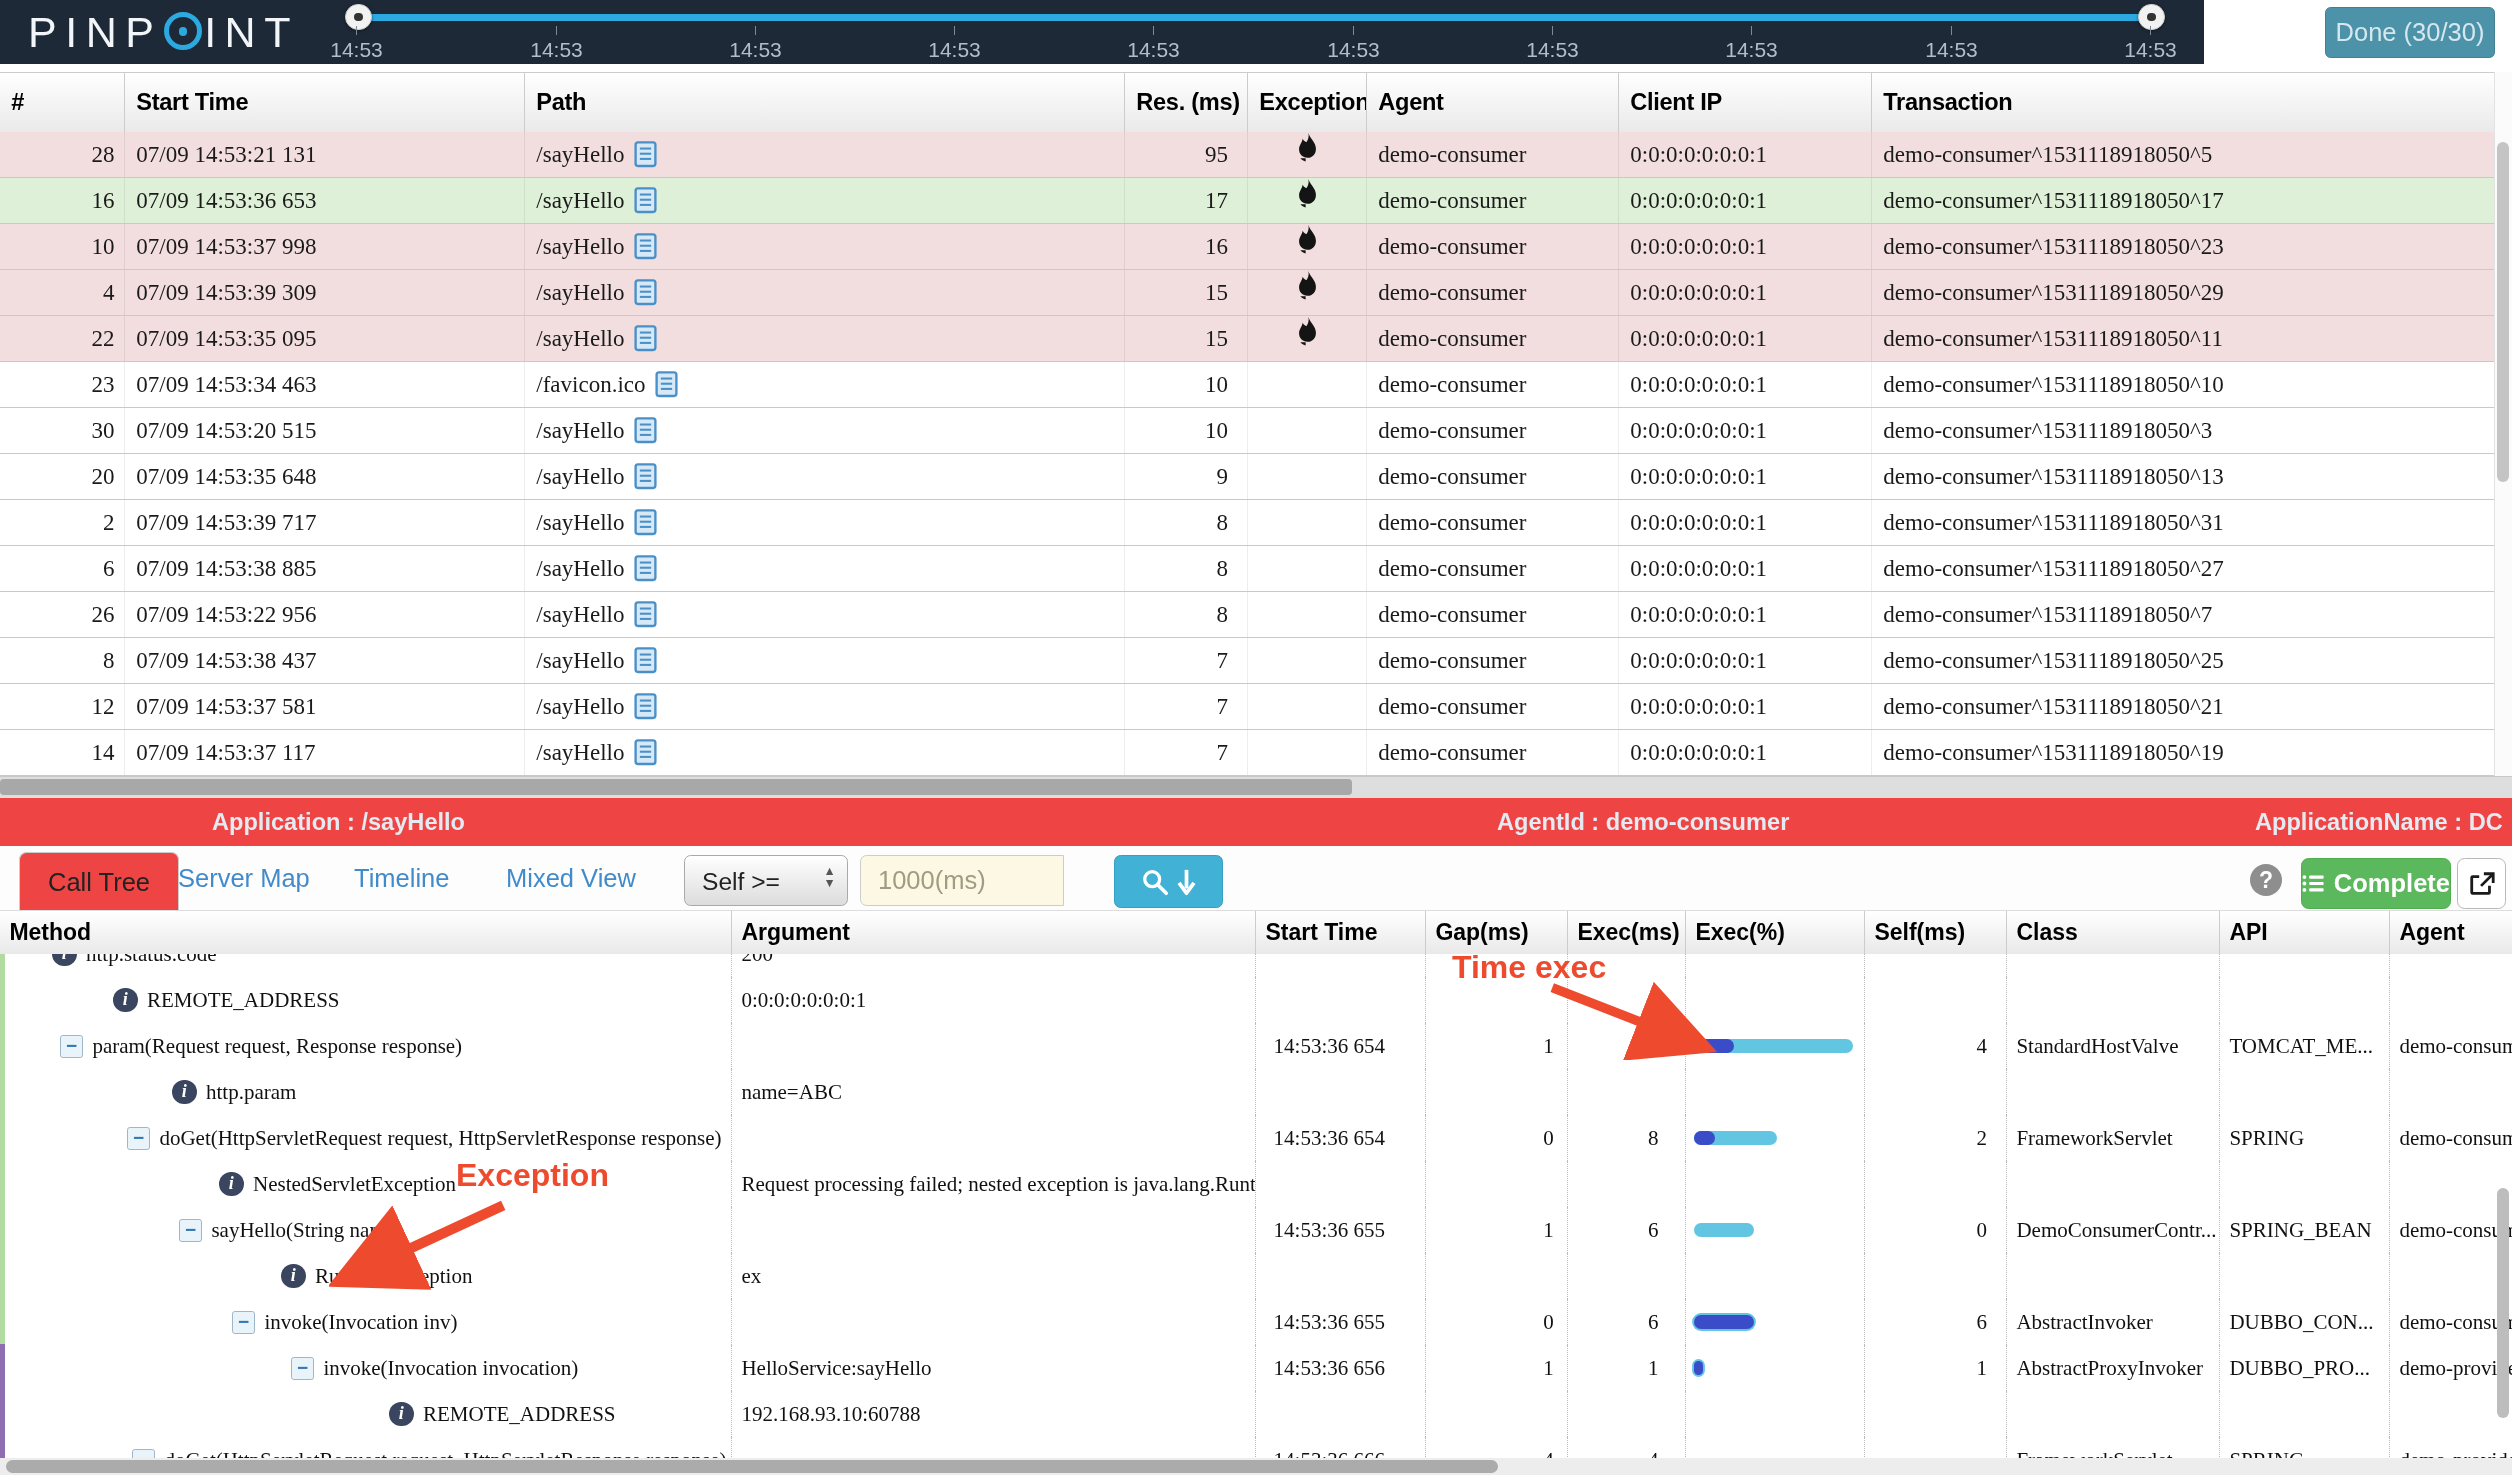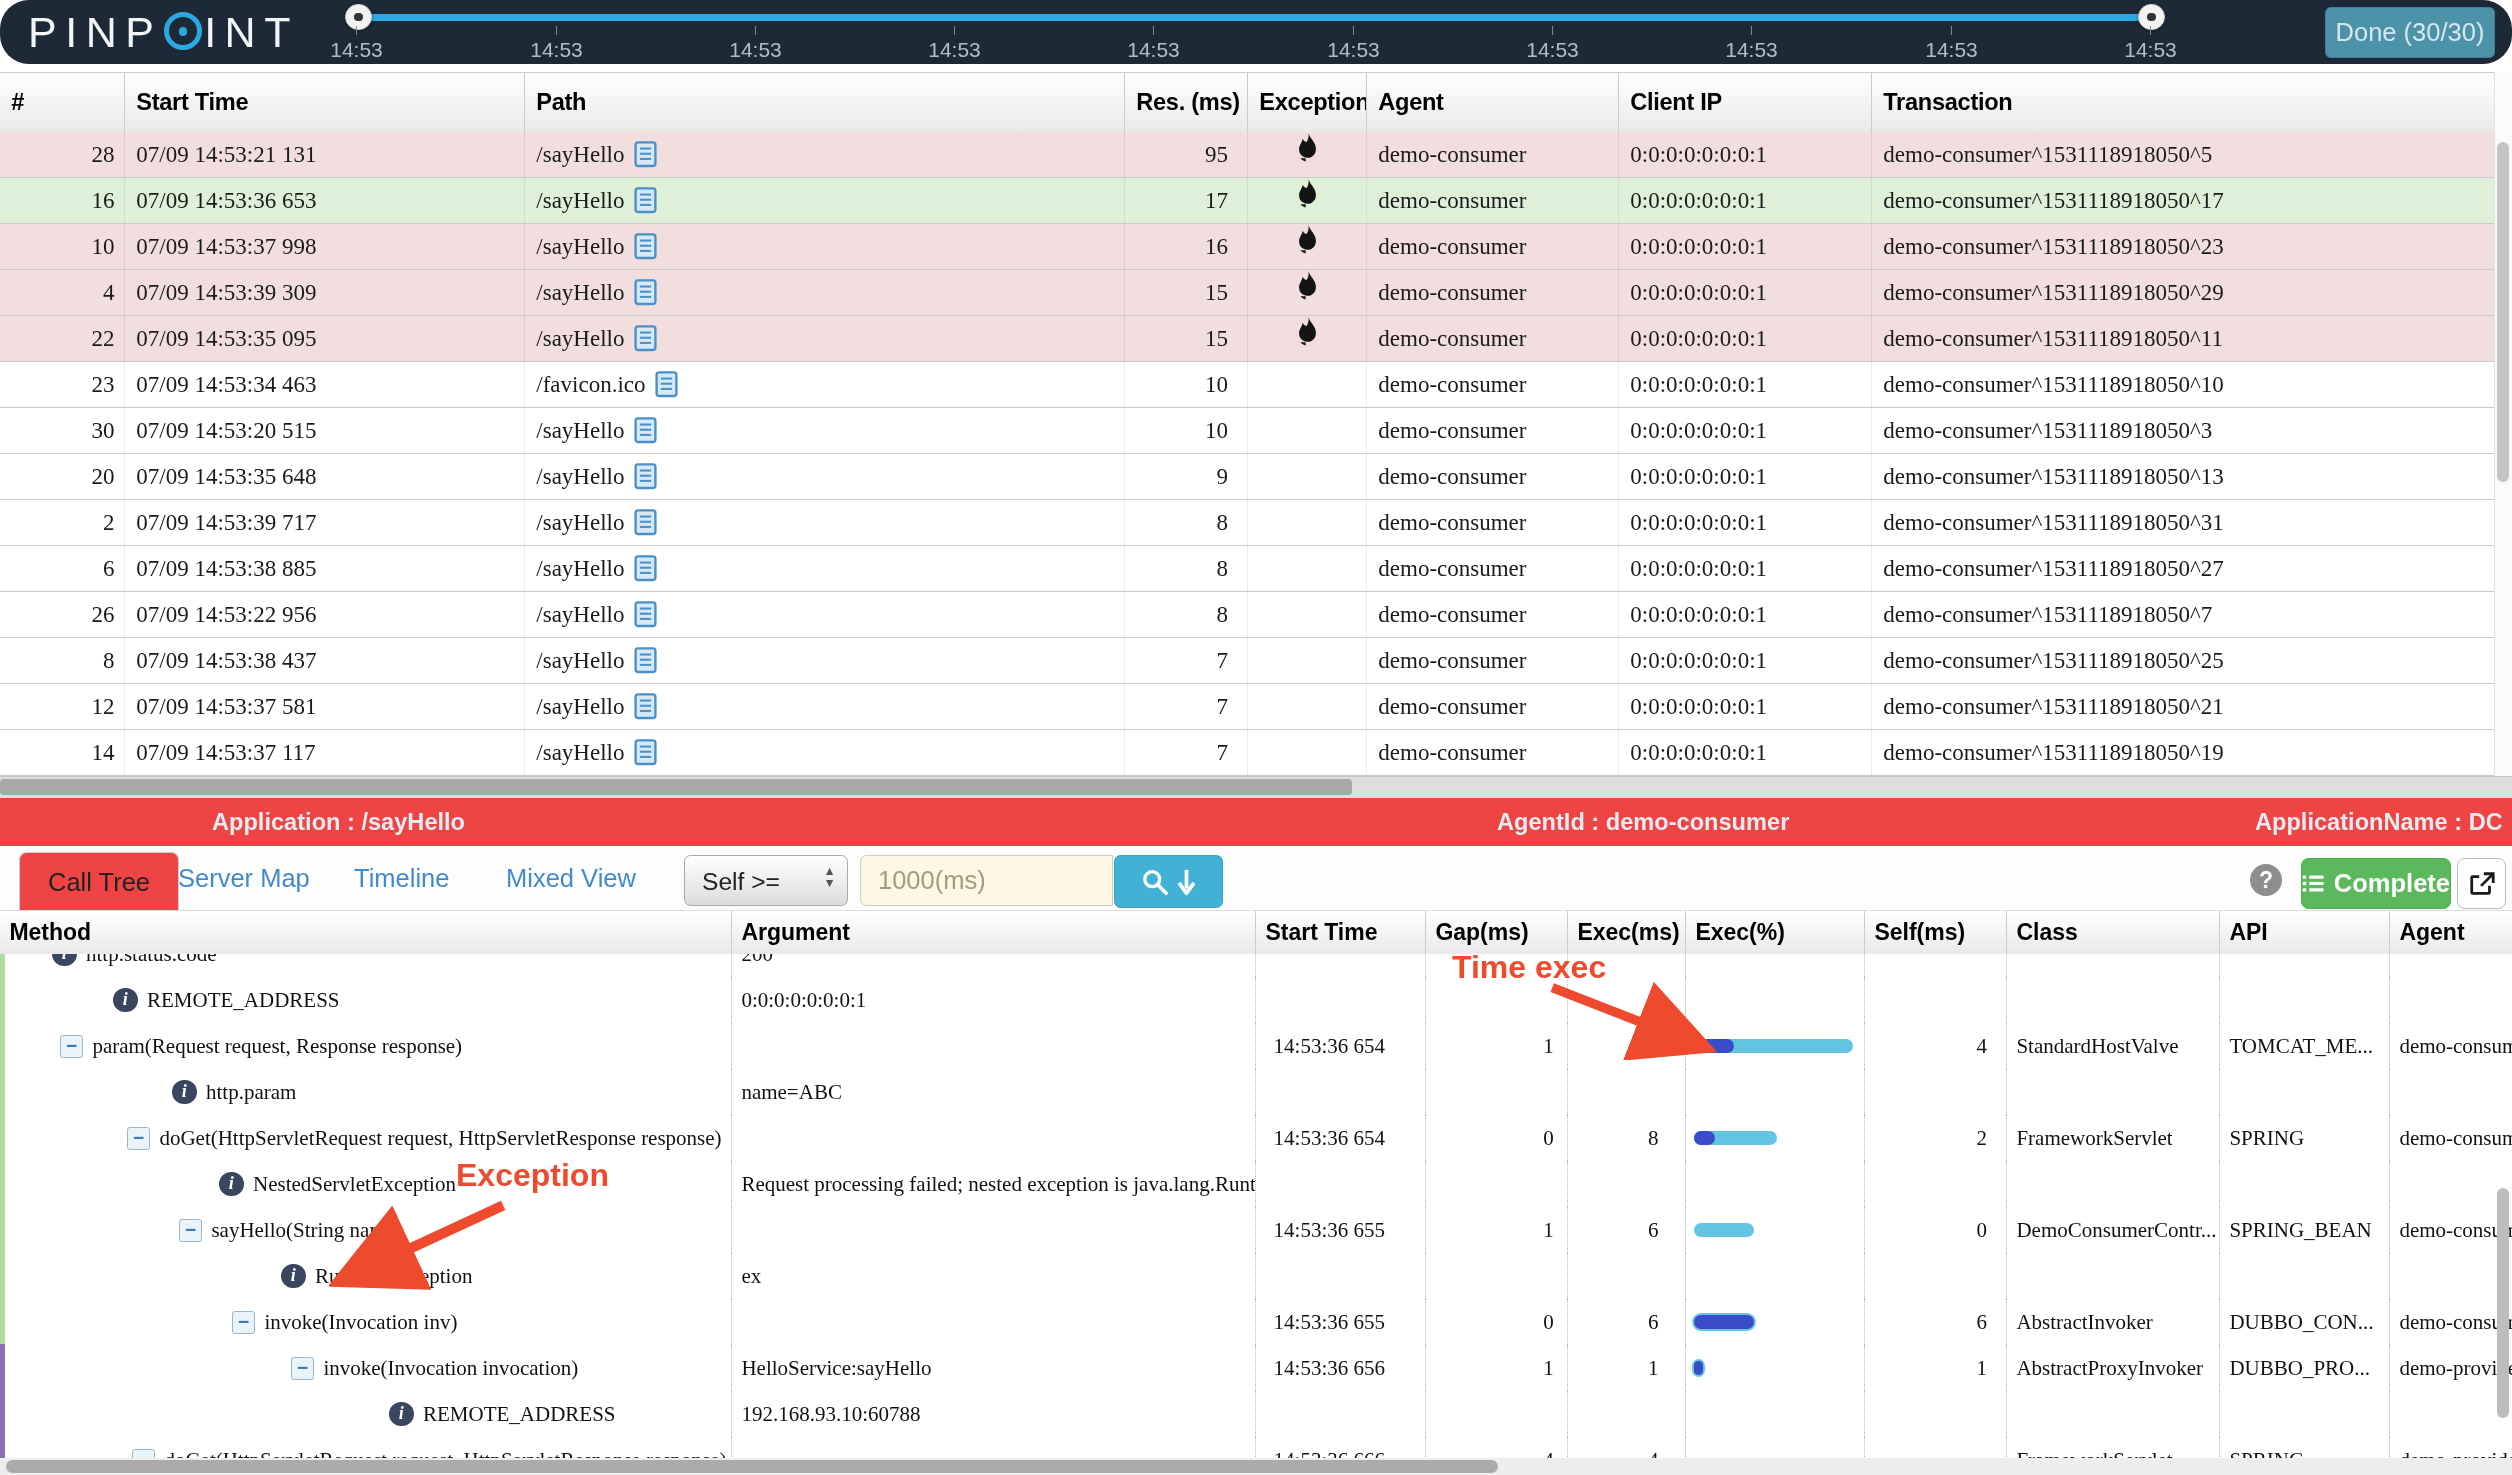--- a/index.html
+++ b/index.html
@@ -1,20 +1,20 @@
 <!DOCTYPE html>
 <html style="font-size:15px"><head>
 <meta charset="utf-8">
 <style>
   html,body{margin:0;padding:0}
   body{width:2512px;height:1475px;position:relative;overflow:hidden;background:#fff;
        font-family:"Liberation Sans",sans-serif;
        --accent:#2ba9e0; --red:#ee4b2e; --bar-light:#62c5e2; --bar-dark:#3b4cc8;}
   
-  #navbar{position:absolute;left:0;top:0;width:2512px;height:64px;background:#1e2937;border-radius:29px;}
+  #navbar{position:absolute;left:0;top:0;width:2204px;height:64px;background:#1e2937;}
   #logo{position:absolute;left:28px;top:7.6px;font-size:43px;color:#f3f6f9;letter-spacing:8.5px;font-weight:400;}
   #logo .o-ring{display:inline-block;width:28px;height:28px;border:5.7px solid var(--accent);border-radius:50%;position:relative;vertical-align:-3.8px;margin:0 1.9px;}
   #logo .o-ring i{position:absolute;left:50%;top:50%;width:8.5px;height:8.5px;margin:-4.3px 0 0 -4.3px;background:var(--accent);border-radius:50%;}
   #slider-line{position:absolute;left:357px;top:14px;width:1794px;height:6.6px;background:var(--accent);border-radius:2.8px;}
   .slider-handle{position:absolute;top:3.8px;width:24.6px;height:24.6px;border-radius:50%;background:#f2f2f2;border:0.9px solid #cfcfcf;box-shadow:0 0.9px 2.8px rgba(0,0,0,.5);}
   .slider-handle i{position:absolute;left:50%;top:50%;width:8.5px;height:8.5px;margin:-4.3px 0 0 -4.3px;background:#333;border-radius:50%;}
   .tick{position:absolute;top:26.4px;width:113px;text-align:center;}
   .tick .tm{width:1.9px;height:8.5px;background:#7d8999;margin:0 auto;}
   .tick span{display:block;color:#b3bdc9;font-size:21px;margin-top:2.8px;}
   #done-btn{position:absolute;left:2325px;top:6.6px;width:168px;height:49px;background:#4c93aa;border:0.9px solid #417f93;border-radius:5.7px;color:#d6e7ee;font-size:25.5px;text-align:center;line-height:49px;}
@@ -44,21 +44,21 @@
   #infobar{position:absolute;left:0;top:798px;width:2512px;height:48px;background:#ef4444;}
   #infobar .ib{position:absolute;top:0;line-height:48px;color:#e4eaf1;font-size:23.6px;font-weight:600;white-space:nowrap;}
   #ib0{left:212px}#ib1{left:774px}#ib2{left:1497px}#ib3{left:2255px}
   
   #toolbar{position:absolute;left:0;top:846px;width:2512px;height:64px;background:#fdfdfd;border-bottom:0.9px solid #d2d2d2;}
   .tab-active{position:absolute;left:19px;top:5.7px;height:58px;line-height:58px;background:#ef4444;border:0.9px solid #ccc;border-bottom:0.9px solid #fff;border-radius:7.6px 7.6px 0 0;padding:0 28px;font-size:25.5px;color:#222;}
   .tab-link{position:absolute;top:0;line-height:64px;font-size:25.5px;color:#428bca;white-space:nowrap;}
   #tab1{left:178px}#tab2{left:354px}#tab3{left:506px}
   #filter-select{position:absolute;left:684px;top:855px;width:164px;height:51px;background:linear-gradient(#ffffff,#dcdcdc);border:0.9px solid #a9a9a9;border-radius:6.6px;font-size:24.6px;color:#222;line-height:51px;padding-left:17px;box-sizing:border-box;}
   #filter-select .arrows{position:absolute;right:11.3px;top:8.5px;font-size:12.3px;line-height:12.3px;color:#555;text-align:center;}
-  #filter-input{position:absolute;left:860px;top:855px;width:253px;height:51px;box-sizing:border-box;background:#fcf8e3;border:0.9px solid #ccc;border-radius:6.6px 0 0 6.6px;font-size:25.5px;color:#9e977e;padding-left:17px;font-family:"Liberation Sans",sans-serif;outline:none;}
+  #filter-input{position:absolute;left:860px;top:855px;width:204px;height:51px;box-sizing:border-box;background:#fcf8e3;border:0.9px solid #ccc;border-radius:6.6px 0 0 6.6px;font-size:25.5px;color:#9e977e;padding-left:17px;font-family:"Liberation Sans",sans-serif;outline:none;}
   #filter-input::placeholder{color:#a39b80;}
   #search-btn{position:absolute;left:1114px;top:855px;width:107px;height:51px;background:#41b1d6;border:0.9px solid #35a0c4;border-radius:6.6px;display:flex;align-items:center;justify-content:center;gap:7.6px;}
   #help-icon{position:absolute;left:2250px;top:864px;width:32px;height:32px;border-radius:50%;background:#8e8e8e;color:#fff;font-size:23px;font-weight:bold;text-align:center;line-height:32px;}
   #complete-btn{position:absolute;left:2301px;top:858px;width:148px;height:49px;background:#5cb85c;border:0.9px solid #4cae4c;border-radius:7.6px;color:#fff;font-size:25.5px;font-weight:bold;display:flex;align-items:center;justify-content:center;gap:9.4px;}
   #export-btn{position:absolute;left:2457px;top:858px;width:47px;height:49px;background:#fff;border:0.9px solid #b8b8b8;border-radius:7.6px;display:flex;align-items:center;justify-content:center;}
   
   .tree-grid{display:grid;grid-template-columns:732px 524px 170px 142px 118px 179px 142px 213px 170px 123px;}
   #tree-header{position:absolute;left:0;top:910px;width:2512px;height:43px;background:linear-gradient(#ffffff,#e9e9e9);border-top:0.9px solid #ddd;border-bottom:0.9px solid #bbb;}
   #tree-header .hc{font-weight:bold;font-size:23px;color:#000;line-height:42px;padding-left:9.4px;border-right:0.9px solid #ccc;white-space:nowrap;overflow:hidden;}
   #tree-body{position:absolute;left:0;top:954px;width:2512px;height:504px;overflow:hidden;background:#fff;}

